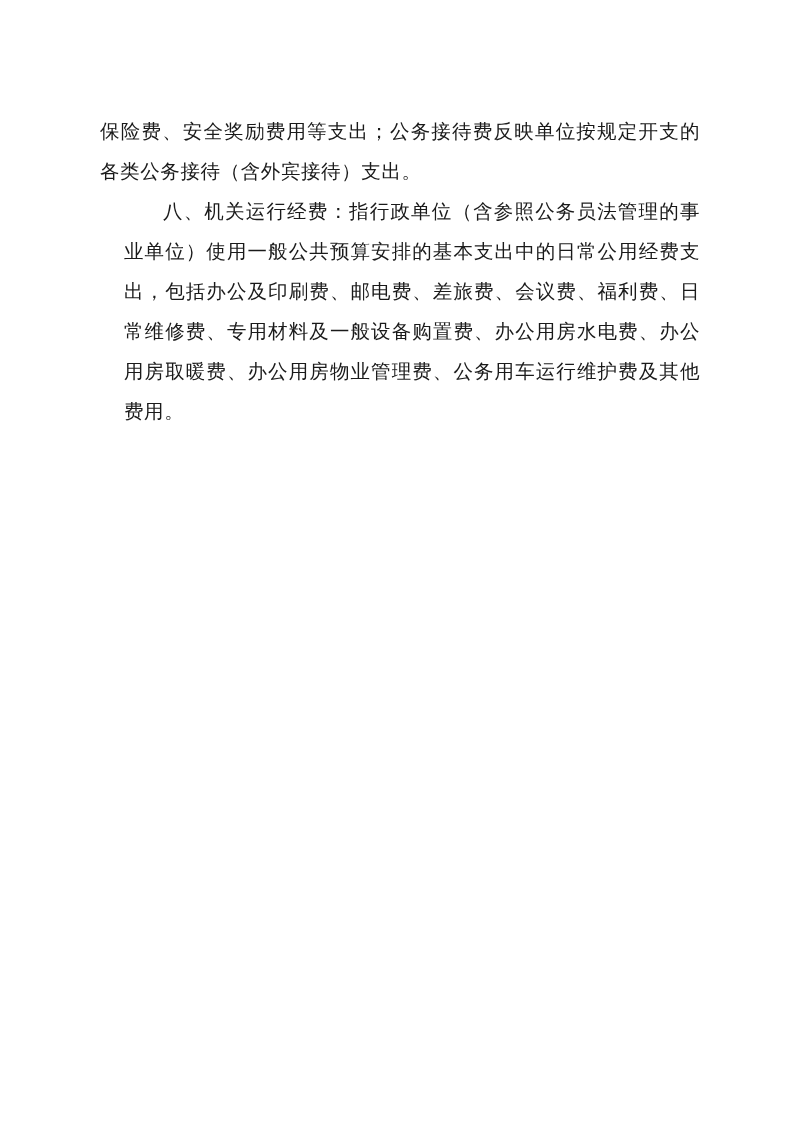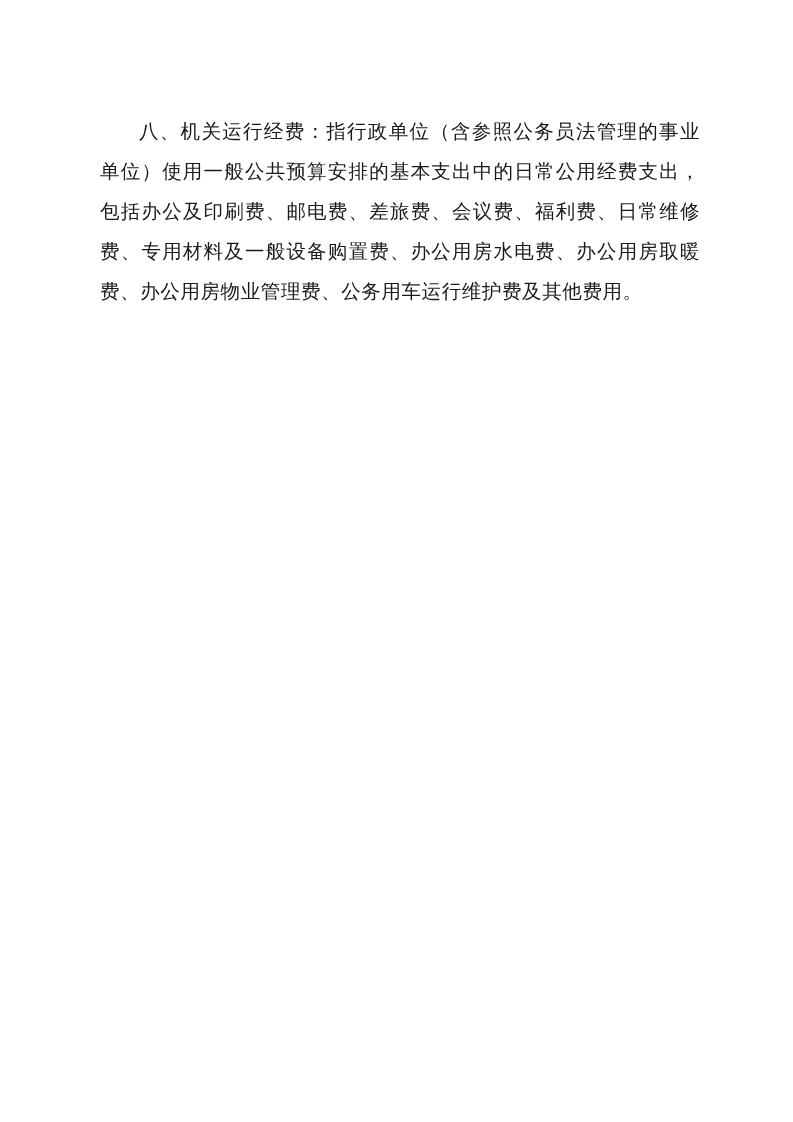--- a/index.html
+++ b/index.html
@@ -27,22 +27,24 @@
     line-height: 40px;
     color: #1a1a1a;
     text-align: justify;
     text-justify: inter-ideograph;
     letter-spacing: 0.6px;
     margin: 0 0 0 0;
     white-space: pre-wrap;
   }
   .para.indent {
     text-indent: 2em;
+    margin-left: 24px;
   }
 </style>
 </head>
 <body>
 
 <div class="page">
   <div class="content">
+    <p class="para">保险费、安全奖励费用等支出；公务接待费反映单位按规定开支的各类公务接待（含外宾接待）支出。</p>
     <p class="para indent">八、机关运行经费：指行政单位（含参照公务员法管理的事业单位）使用一般公共预算安排的基本支出中的日常公用经费支出，包括办公及印刷费、邮电费、差旅费、会议费、福利费、日常维修费、专用材料及一般设备购置费、办公用房水电费、办公用房取暖费、办公用房物业管理费、公务用车运行维护费及其他费用。</p>
   </div>
 </div>
 
 </body></html>

